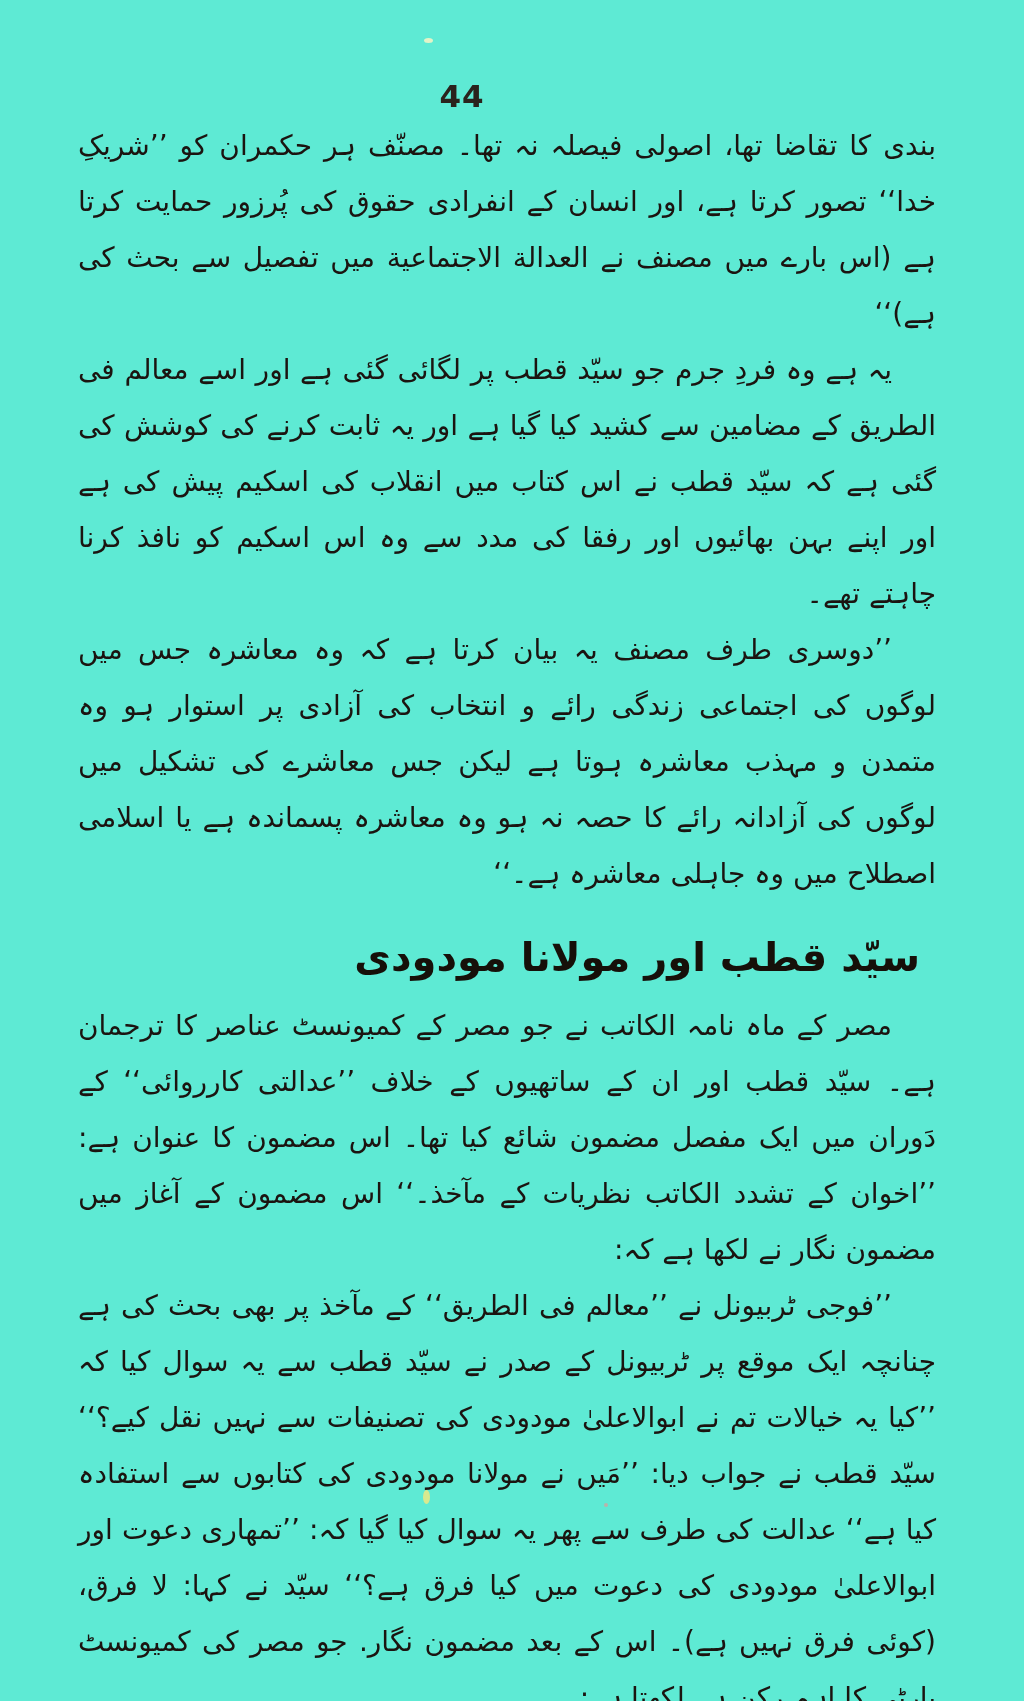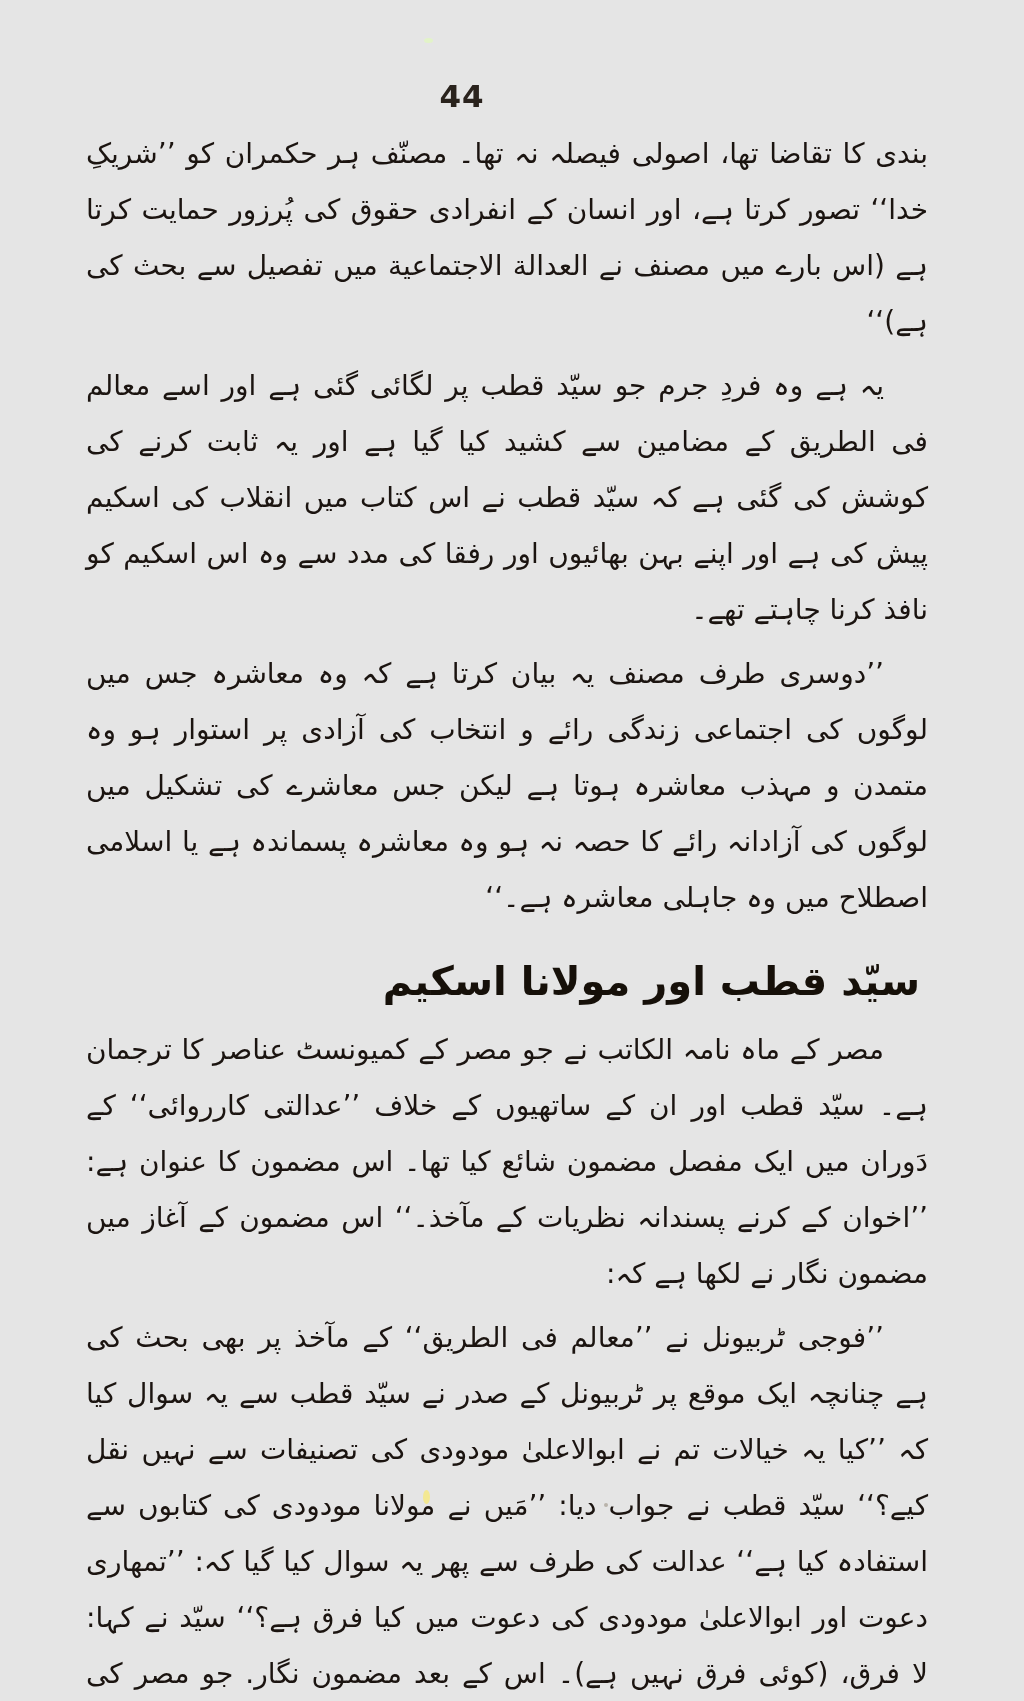--- a/index.html
+++ b/index.html
@@ -4,21 +4,21 @@
 <style>
   html, body {
     margin: 0;
     padding: 0;
     background: #ffffff;
   }
   .page {
     position: relative;
     width: 1024px;
     height: 1701px;
-    background: #e5e5e5;
+    background: #5eead4;
     overflow: hidden;
     font-family: "DejaVu Sans", sans-serif;
   }
   .page-number {
     position: absolute;
     top: 78px;
     left: 0;
     width: 924px;
     text-align: center;
     font-size: 31px;
@@ -30,21 +30,21 @@
     position: absolute;
     top: 118px;
     right: 88px;
     width: 858px;
     direction: rtl;
     color: #1b1410;
     font-size: 28px;
     line-height: 56px;
   }
   .para {
-    margin: 8px;
+    margin: 0;
     text-align: justify;
     text-justify: inter-word;
   }
   .para.indent {
     text-indent: 44px;
   }
   .section-heading {
     margin: 22px 0 8px 0;
     padding-left: 0;
     padding-right: 16px;
@@ -74,21 +74,21 @@
   <div class="speck speck-gray"></div>
 
   <div class="body-text" dir="rtl" lang="ur">
 
     <p class="para">بندی کا تقاضا تھا، اصولی فیصلہ نہ تھا۔ مصنّف ہر حکمران کو ’’شریکِ خدا‘‘ تصور کرتا ہے، اور انسان کے انفرادی حقوق کی پُرزور حمایت کرتا ہے (اس بارے میں مصنف نے العدالة الاجتماعية میں تفصیل سے بحث کی ہے)‘‘</p>
 
     <p class="para indent">یہ ہے وہ فردِ جرم جو سیّد قطب پر لگائی گئی ہے اور اسے معالم فی الطریق کے مضامین سے کشید کیا گیا ہے اور یہ ثابت کرنے کی کوشش کی گئی ہے کہ سیّد قطب نے اس کتاب میں انقلاب کی اسکیم پیش کی ہے اور اپنے بہن بھائیوں اور رفقا کی مدد سے وہ اس اسکیم کو نافذ کرنا چاہتے تھے۔</p>
 
     <p class="para indent">’’دوسری طرف مصنف یہ بیان کرتا ہے کہ وہ معاشرہ جس میں لوگوں کی اجتماعی زندگی رائے و انتخاب کی آزادی پر استوار ہو وہ متمدن و مہذب معاشرہ ہوتا ہے لیکن جس معاشرے کی تشکیل میں لوگوں کی آزادانہ رائے کا حصہ نہ ہو وہ معاشرہ پسماندہ ہے یا اسلامی اصطلاح میں وہ جاہلی معاشرہ ہے۔‘‘</p>
 
-    <h2 class="section-heading">سیّد قطب اور مولانا اسکیم</h2>
+    <h2 class="section-heading">سیّد قطب اور مولانا مودودی</h2>
 
-    <p class="para indent">مصر کے ماہ نامہ الکاتب نے جو مصر کے کمیونسٹ عناصر کا ترجمان ہے۔ سیّد قطب اور ان کے ساتھیوں کے خلاف ’’عدالتی کارروائی‘‘ کے دَوران میں ایک مفصل مضمون شائع کیا تھا۔ اس مضمون کا عنوان ہے: ’’اخوان کے کرنے پسندانہ نظریات کے مآخذ۔‘‘ اس مضمون کے آغاز میں مضمون نگار نے لکھا ہے کہ:</p>
+    <p class="para indent">مصر کے ماہ نامہ الکاتب نے جو مصر کے کمیونسٹ عناصر کا ترجمان ہے۔ سیّد قطب اور ان کے ساتھیوں کے خلاف ’’عدالتی کارروائی‘‘ کے دَوران میں ایک مفصل مضمون شائع کیا تھا۔ اس مضمون کا عنوان ہے: ’’اخوان کے تشدد الکاتب نظریات کے مآخذ۔‘‘ اس مضمون کے آغاز میں مضمون نگار نے لکھا ہے کہ:</p>
 
     <p class="para indent">’’فوجی ٹربیونل نے ’’معالم فی الطریق‘‘ کے مآخذ پر بھی بحث کی ہے چنانچہ ایک موقع پر ٹربیونل کے صدر نے سیّد قطب سے یہ سوال کیا کہ ’’کیا یہ خیالات تم نے ابوالاعلیٰ مودودی کی تصنیفات سے نہیں نقل کیے؟‘‘ سیّد قطب نے جواب دیا: ’’مَیں نے مولانا مودودی کی کتابوں سے استفادہ کیا ہے‘‘ عدالت کی طرف سے پھر یہ سوال کیا گیا کہ: ’’تمھاری دعوت اور ابوالاعلیٰ مودودی کی دعوت میں کیا فرق ہے؟‘‘ سیّد نے کہا: لا فرق، (کوئی فرق نہیں ہے)۔ اس کے بعد مضمون نگار. جو مصر کی کمیونسٹ پارٹی کا اہم رکن ہے لکھتا ہے:</p>
 
   </div>
 
 </div>
 
 </body></html>

